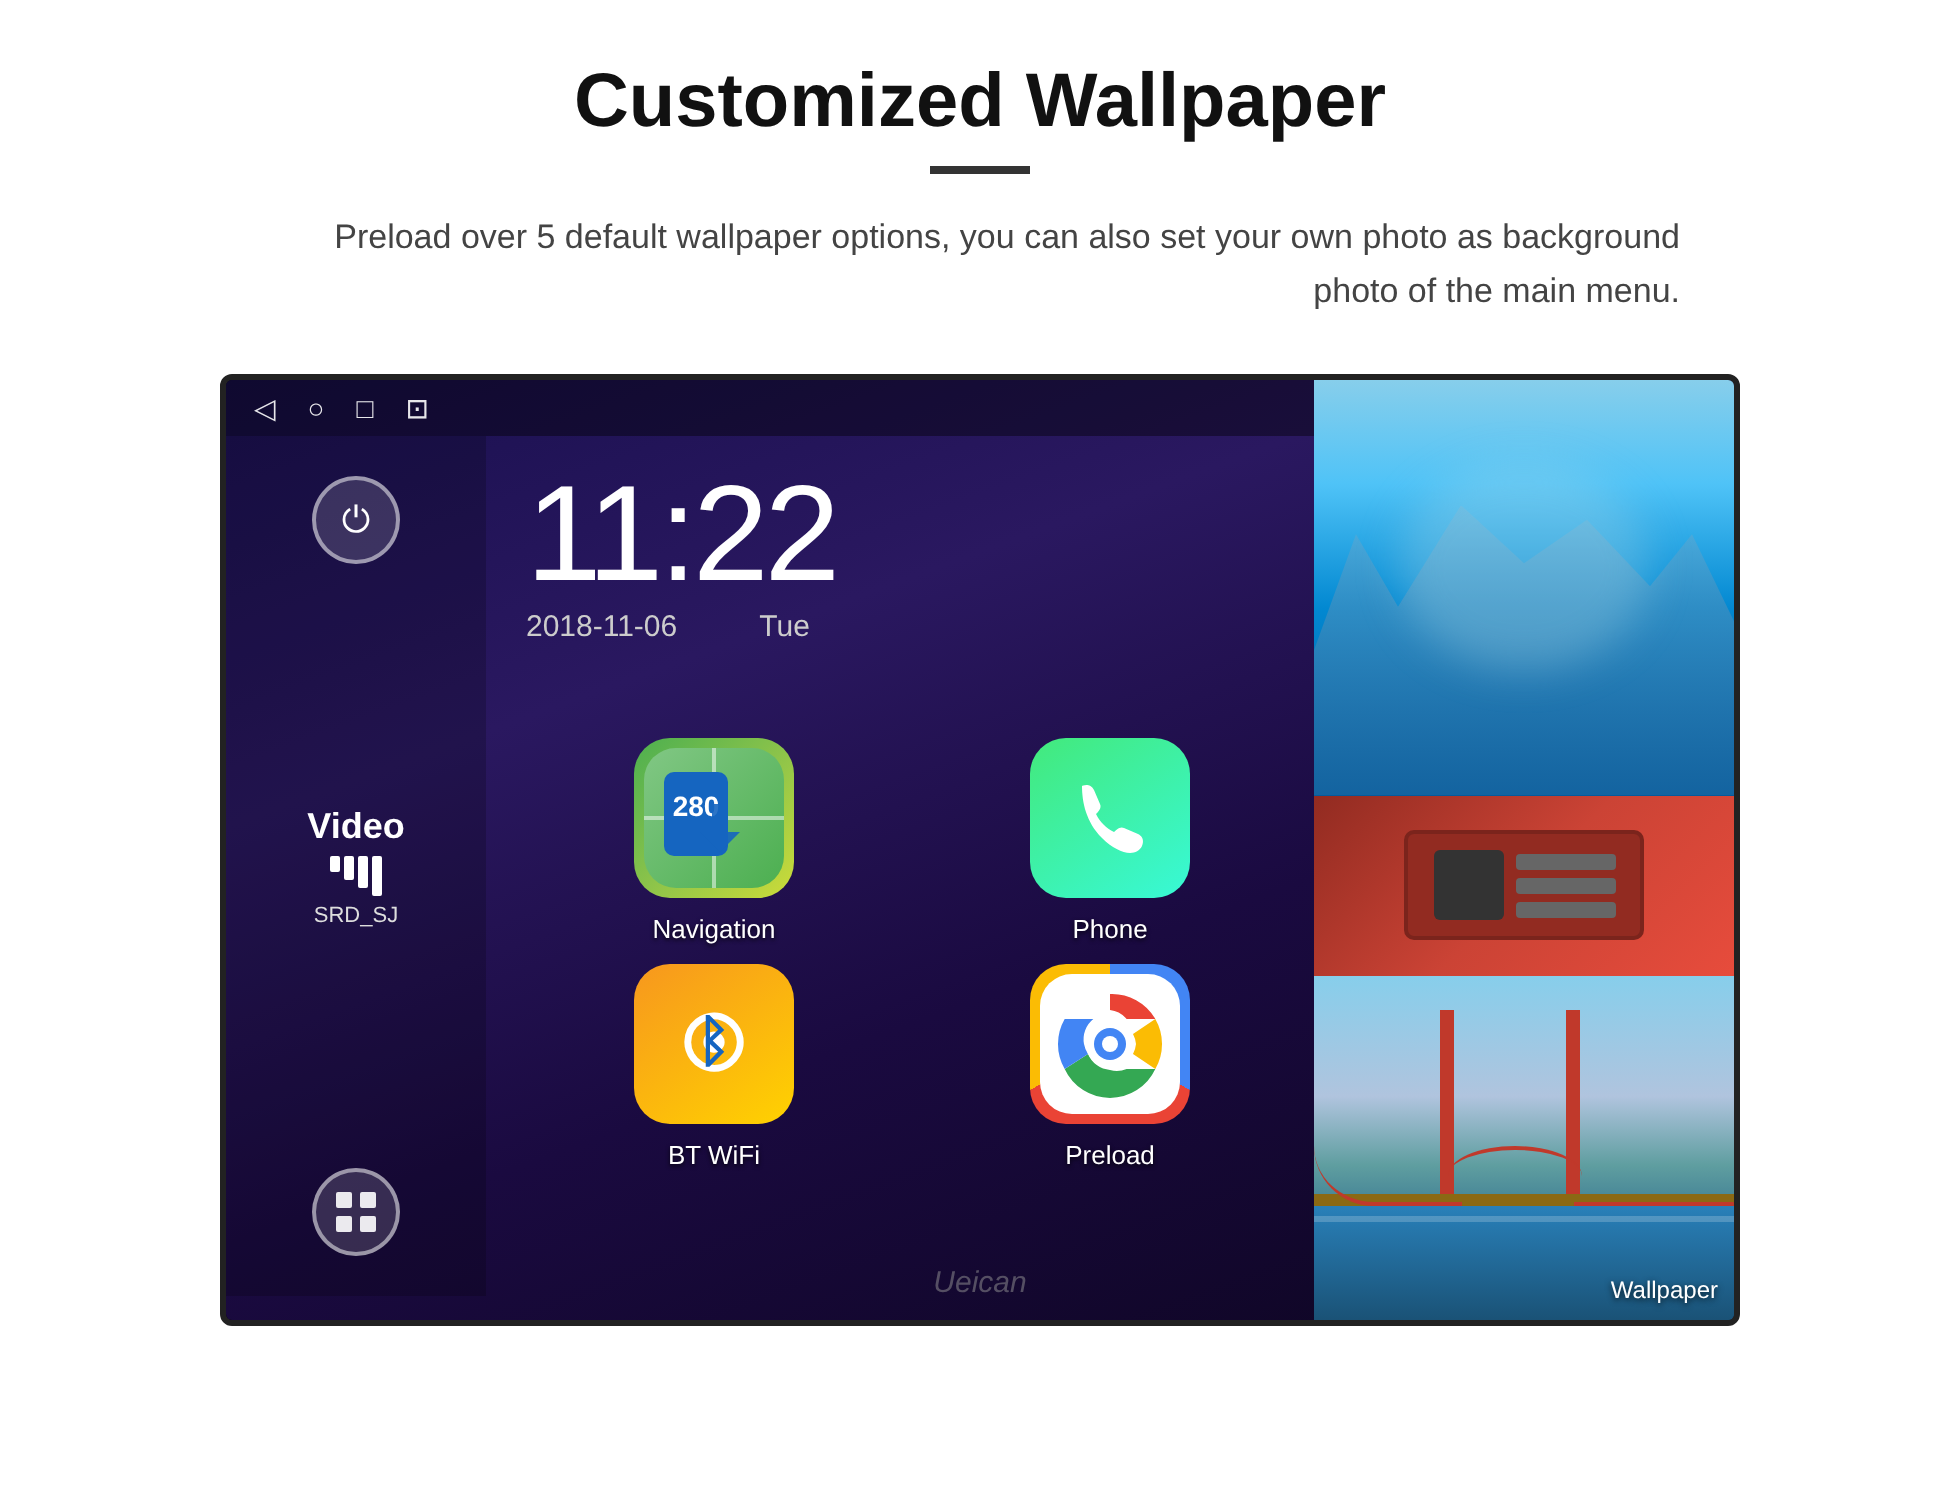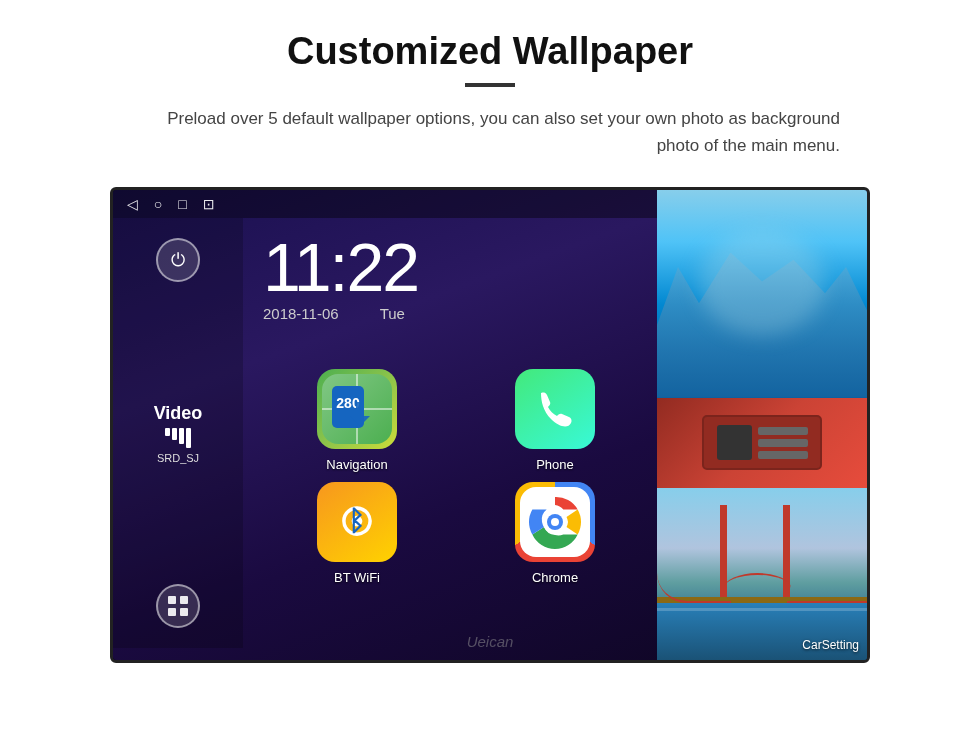--- a/index.html
+++ b/index.html
@@ -485,21 +485,21 @@
                   <path d="M35 10 A25 25 0 0 1 57.66 22.5 L43.33 22.5 A13 13 0 0 0 35 18 Z" fill="#EA4335"></path>
                   <path d="M57.66 22.5 A25 25 0 0 1 57.66 47.5 L46.5 40 A13 13 0 0 0 48 35 A13 13 0 0 0 46.5 30 Z" fill="#FBBC04"></path>
                   <path d="M57.66 47.5 A25 25 0 0 1 12.34 47.5 L24 40 A13 13 0 0 0 35 48 A13 13 0 0 0 43.33 47.5 Z" fill="#34A853"></path>
                   <path d="M12.34 47.5 A25 25 0 0 1 12.34 22.5 L26.67 22.5 A13 13 0 0 0 22 35 A13 13 0 0 0 24 40 Z" fill="#4285F4"></path>
 
                   <circle cx="35" cy="35" r="12" fill="white"></circle>
                   <circle cx="35" cy="35" r="8" fill="#4285F4"></circle>
                   <circle cx="35" cy="35" r="4" fill="white"></circle>
                 </svg>
               </div>
-              <span class="app-label">Chrome</span>
+              <span class="app-label">Preload</span>
             </div>
 
             <div class="app-item">
               <div class="app-icon video-app-icon">
                 <svg width="44" height="44" viewBox="0 0 44 44">
 
                   <rect x="4" y="12" width="36" height="26" rx="3" fill="white" opacity="0.9"></rect>
                   <rect x="4" y="12" width="36" height="8" rx="3" fill="#333"></rect>
 
                   <line x1="12" y1="12" x2="10" y2="20" stroke="white" stroke-width="3"></line>
@@ -550,21 +550,21 @@
 
             <div style="position:absolute;left:0;bottom:33%;width:35%;height:30px;background:transparent;border-bottom:2px solid #C0392B;border-radius:0 0 0 50px;"></div>
             <div style="position:absolute;left:32%;bottom:33%;width:32%;height:30px;background:transparent;border-top:2px solid #C0392B;border-radius:50% 50% 0 0;"></div>
             <div style="position:absolute;left:62%;bottom:33%;width:38%;height:25px;background:transparent;border-bottom:2px solid #C0392B;border-radius:0 50px 0 0;"></div>
 
             <div style="position:absolute;bottom:0;width:100%;height:33%;background:linear-gradient(180deg,#2980B9 0%,#1A5276 100%);">
               <div style="width:100%;height:3px;background:rgba(255,255,255,0.2);margin-top:5px;"></div>
             </div>
           </div>
 
-          <div style="position:absolute;bottom:8px;right:8px;color:#fff;font-size:12px;text-shadow:0 1px 3px rgba(0,0,0,0.8);">CarSetting</div>
+          <div style="position:absolute;bottom:8px;right:8px;color:#fff;font-size:12px;text-shadow:0 1px 3px rgba(0,0,0,0.8);">Wallpaper</div>
         </div>
 
       </div>
 
       <div class="watermark">Ueican</div>
 
     </div>
   </div>
 </div>
 

